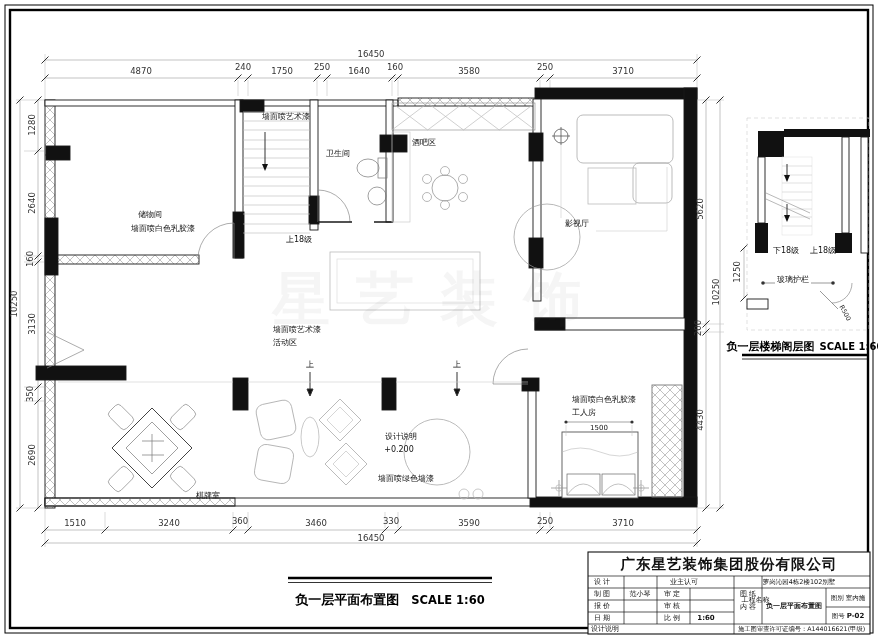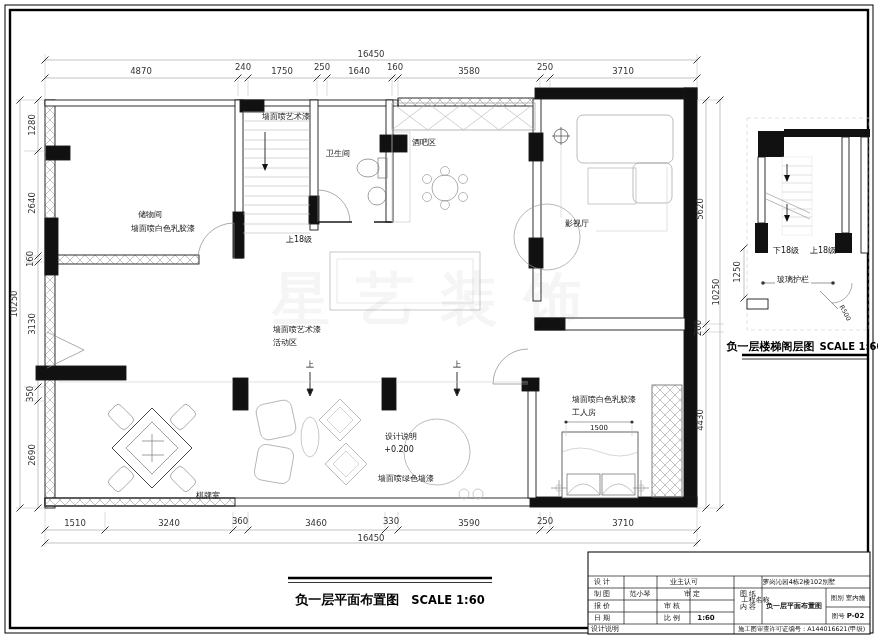--- a/index.html
+++ b/index.html
@@ -301,27 +301,28 @@
 <div class="lbl" style="left:793px;top:280px;background:#fff;padding:0 2px;">玻璃护栏</div>
 <div class="r500" style="left:845px;top:313px;">R500</div>
 
 <div class="plan-title">
   <span class="t">负一层平面布置图</span><span class="s">SCALE 1:60</span>
 </div>
 <div class="detail-title">
   <span class="t">负一层楼梯阁层图</span><span class="s">SCALE 1:60</span>
 </div>
 
+<div class="tb c company" style="left:729px;top:564px;">广东星艺装饰集团股份有限公司</div>
 <div class="tb c f7" style="left:602px;top:582px;">设 计</div>
 <div class="tb c f7" style="left:684px;top:582px;">业主认可</div>
 <div class="tb c f7" style="left:748px;top:600px;padding-left:15px;">工程名称</div>
 <div class="tb c f65" style="left:799px;top:582px;">萝岗沁园4栋2楼102别墅</div>
 <div class="tb c f7" style="left:602px;top:594px;">制 图</div>
 <div class="tb c f7" style="left:640px;top:594px;">范小琴</div>
-<div class="tb c f7" style="left:672px;top:594px;margin-left:20px;">审 定</div>
+<div class="tb c f7" style="left:672px;top:594px;">审 定</div>
 <div class="tb c f7" style="left:602px;top:606px;">报 价</div>
 <div class="tb c f7" style="left:672px;top:606px;">审 核</div>
 <div class="tb c f7" style="left:602px;top:618px;">日 期</div>
 <div class="tb c f7" style="left:672px;top:618px;">比 例</div>
 <div class="tb c f7 bold" style="left:706px;top:618px;">1:60</div>
 <div class="tb c f7" style="left:748px;top:594px;">图 纸</div>
 <div class="tb c f7" style="left:748px;top:607px;">内 容</div>
 <div class="tb c f7 bold" style="left:794px;top:606px;">负一层平面布置图</div>
 <div class="tb c f65" style="left:848px;top:598px;"><span>图别</span> <span>室内施</span></div>
 <div class="tb c f65" style="left:848px;top:616px;"><span>图号</span> <span class="bold" style="font-size:7px;">P-02</span></div>

